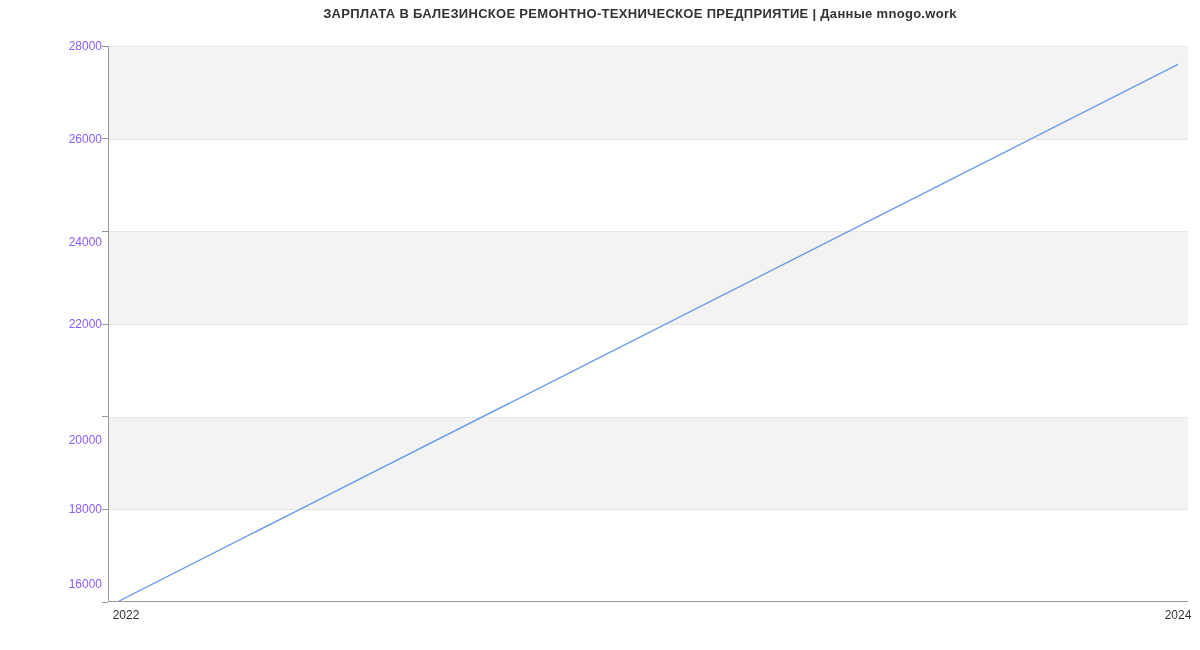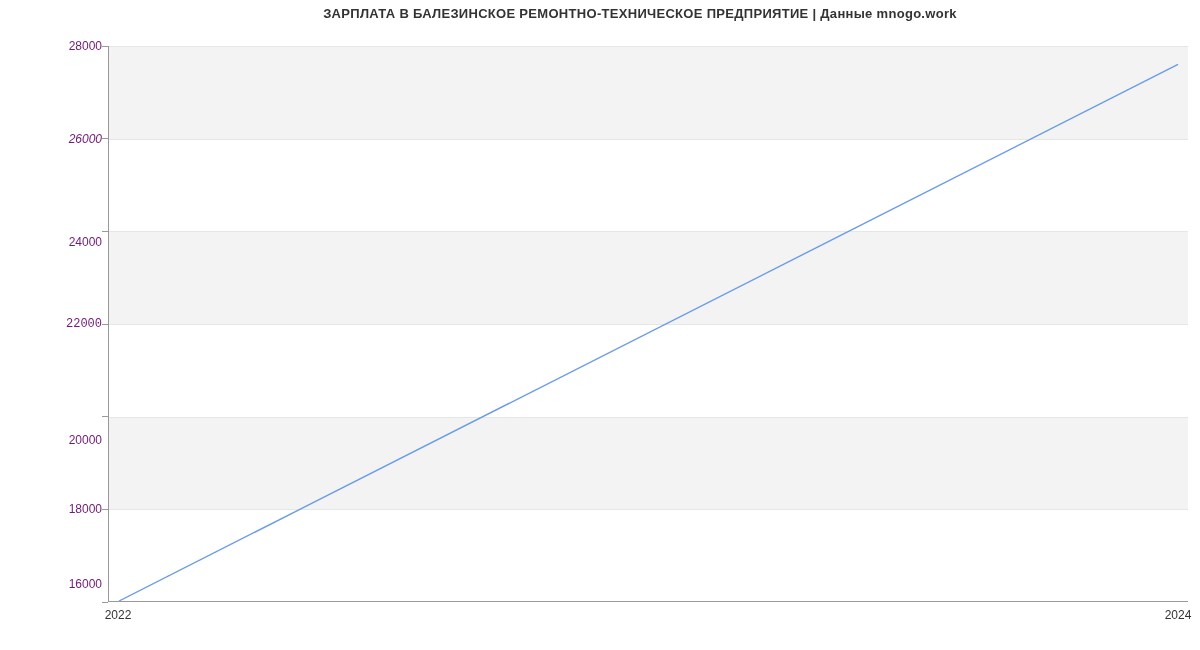--- a/index.html
+++ b/index.html
@@ -49,21 +49,21 @@
     position: absolute;
     left: 0;
     width: 100%;
     height: 1px;
     background: #e6e6e6;
   }
   .y-tick-label {
     position: absolute;
     right: 1098px; 
     font-size: 12px;
-    color: #701a75;
+    color: #8b5cf6;
     text-align: center;
     transform: translateY(-50%);
   }
   .y-tick-mark {
     position: absolute;
     width: 6px;
     height: 1px;
     background: #999;
     left: 102px;
   }
@@ -84,34 +84,34 @@
 </style>
 </head>
 <body>
 
 <div class="chart-wrap">
   <div class="title">ЗАРПЛАТА В  БАЛЕЗИНСКОЕ РЕМОНТНО-ТЕХНИЧЕСКОЕ ПРЕДПРИЯТИЕ | Данные mnogo.work</div>
 
   <div class="y-tick-label" style="top:584px;">16000</div>
   <div class="y-tick-label" style="top:509.3px;">18000</div>
   <div class="y-tick-label" style="top:440px;">20000</div>
-  <div class="y-tick-label" style="top:324px;font-family:Liberation Mono, monospace;">22000</div>
+  <div class="y-tick-label" style="top:324px;">22000</div>
   <div class="y-tick-label" style="top:242px;">24000</div>
-  <div class="y-tick-label" style="top:138.7px;font-style:italic;">26000</div>
+  <div class="y-tick-label" style="top:138.7px;">26000</div>
   <div class="y-tick-label" style="top:46px;">28000</div>
 
   <div class="y-tick-mark" style="top:601.5px;"></div>
   <div class="y-tick-mark" style="top:508.8px;"></div>
   <div class="y-tick-mark" style="top:416.2px;"></div>
   <div class="y-tick-mark" style="top:323.5px;"></div>
   <div class="y-tick-mark" style="top:230.8px;"></div>
   <div class="y-tick-mark" style="top:138.2px;"></div>
   <div class="y-tick-mark" style="top:45.5px;"></div>
 
-  <div class="x-tick-label" style="left:118px;">2022</div>
+  <div class="x-tick-label" style="left:126px;">2022</div>
   <div class="x-tick-label" style="left:1178px;">2024</div>
 
   <div class="plot">
 
     <div class="band" style="top:0px; height:92.7px;"></div>
 
     <div class="band" style="top:185.3px; height:92.7px;"></div>
 
     <div class="band" style="top:370.7px; height:92.7px;"></div>
 

